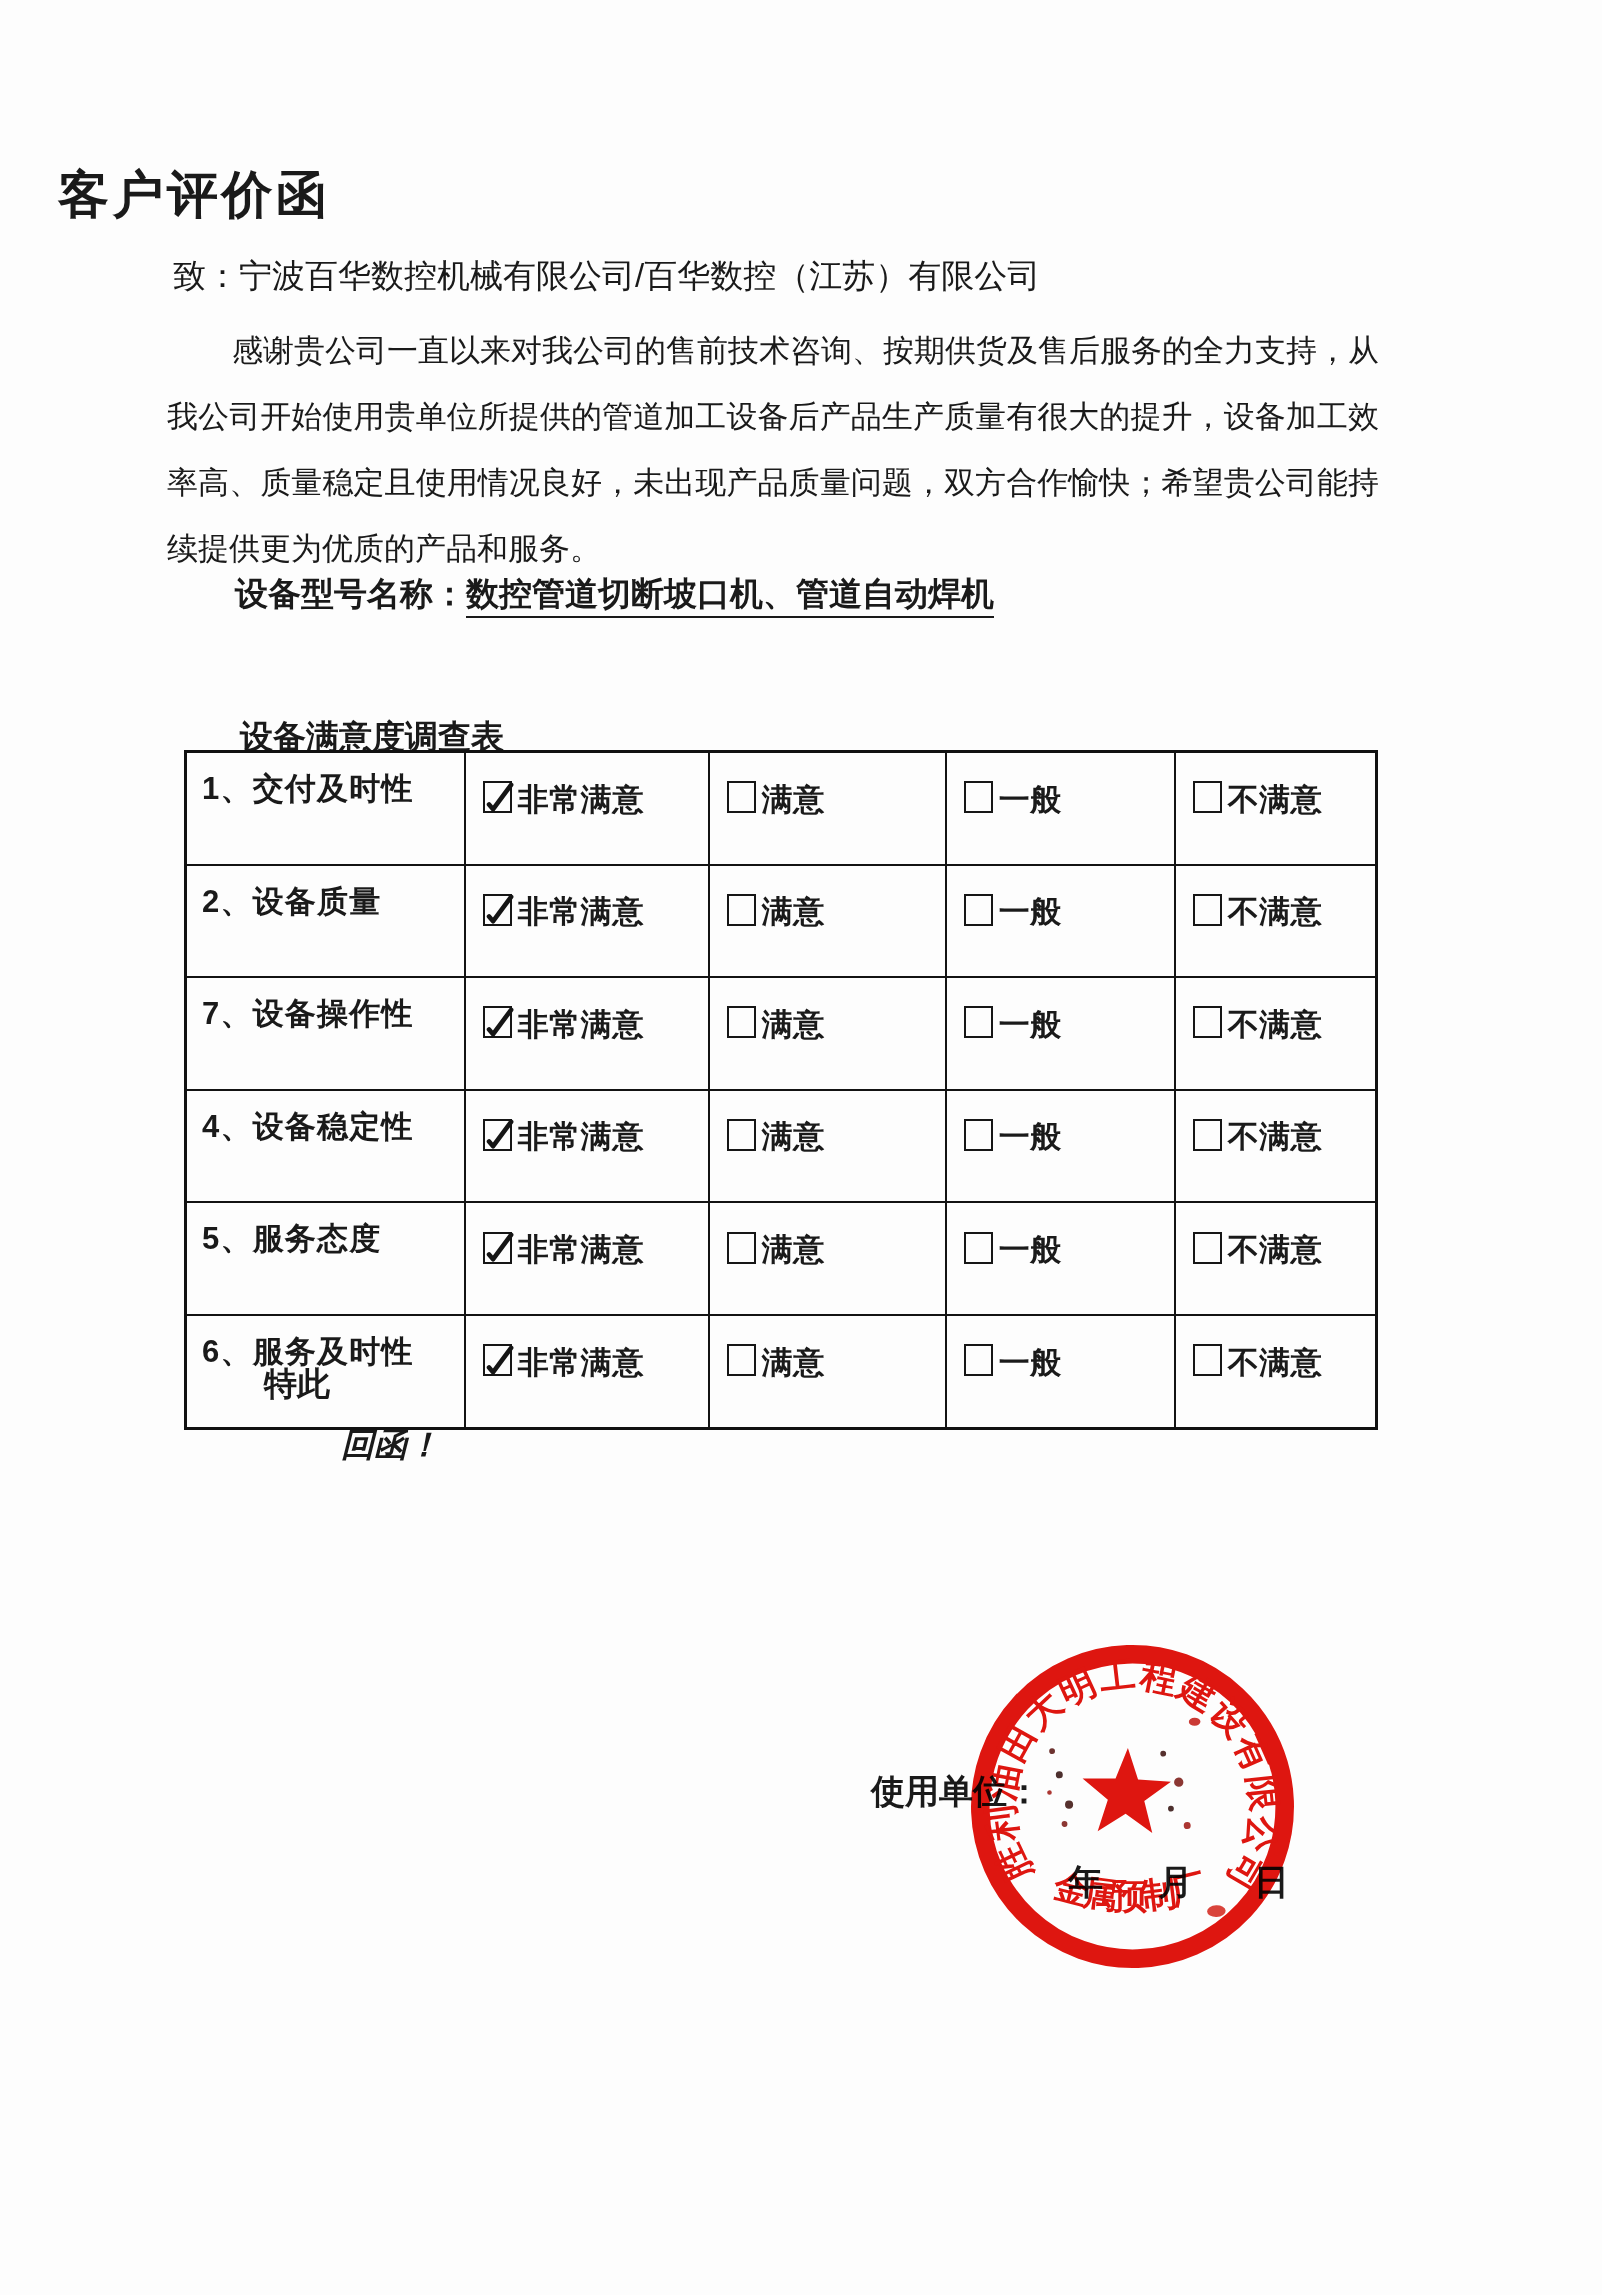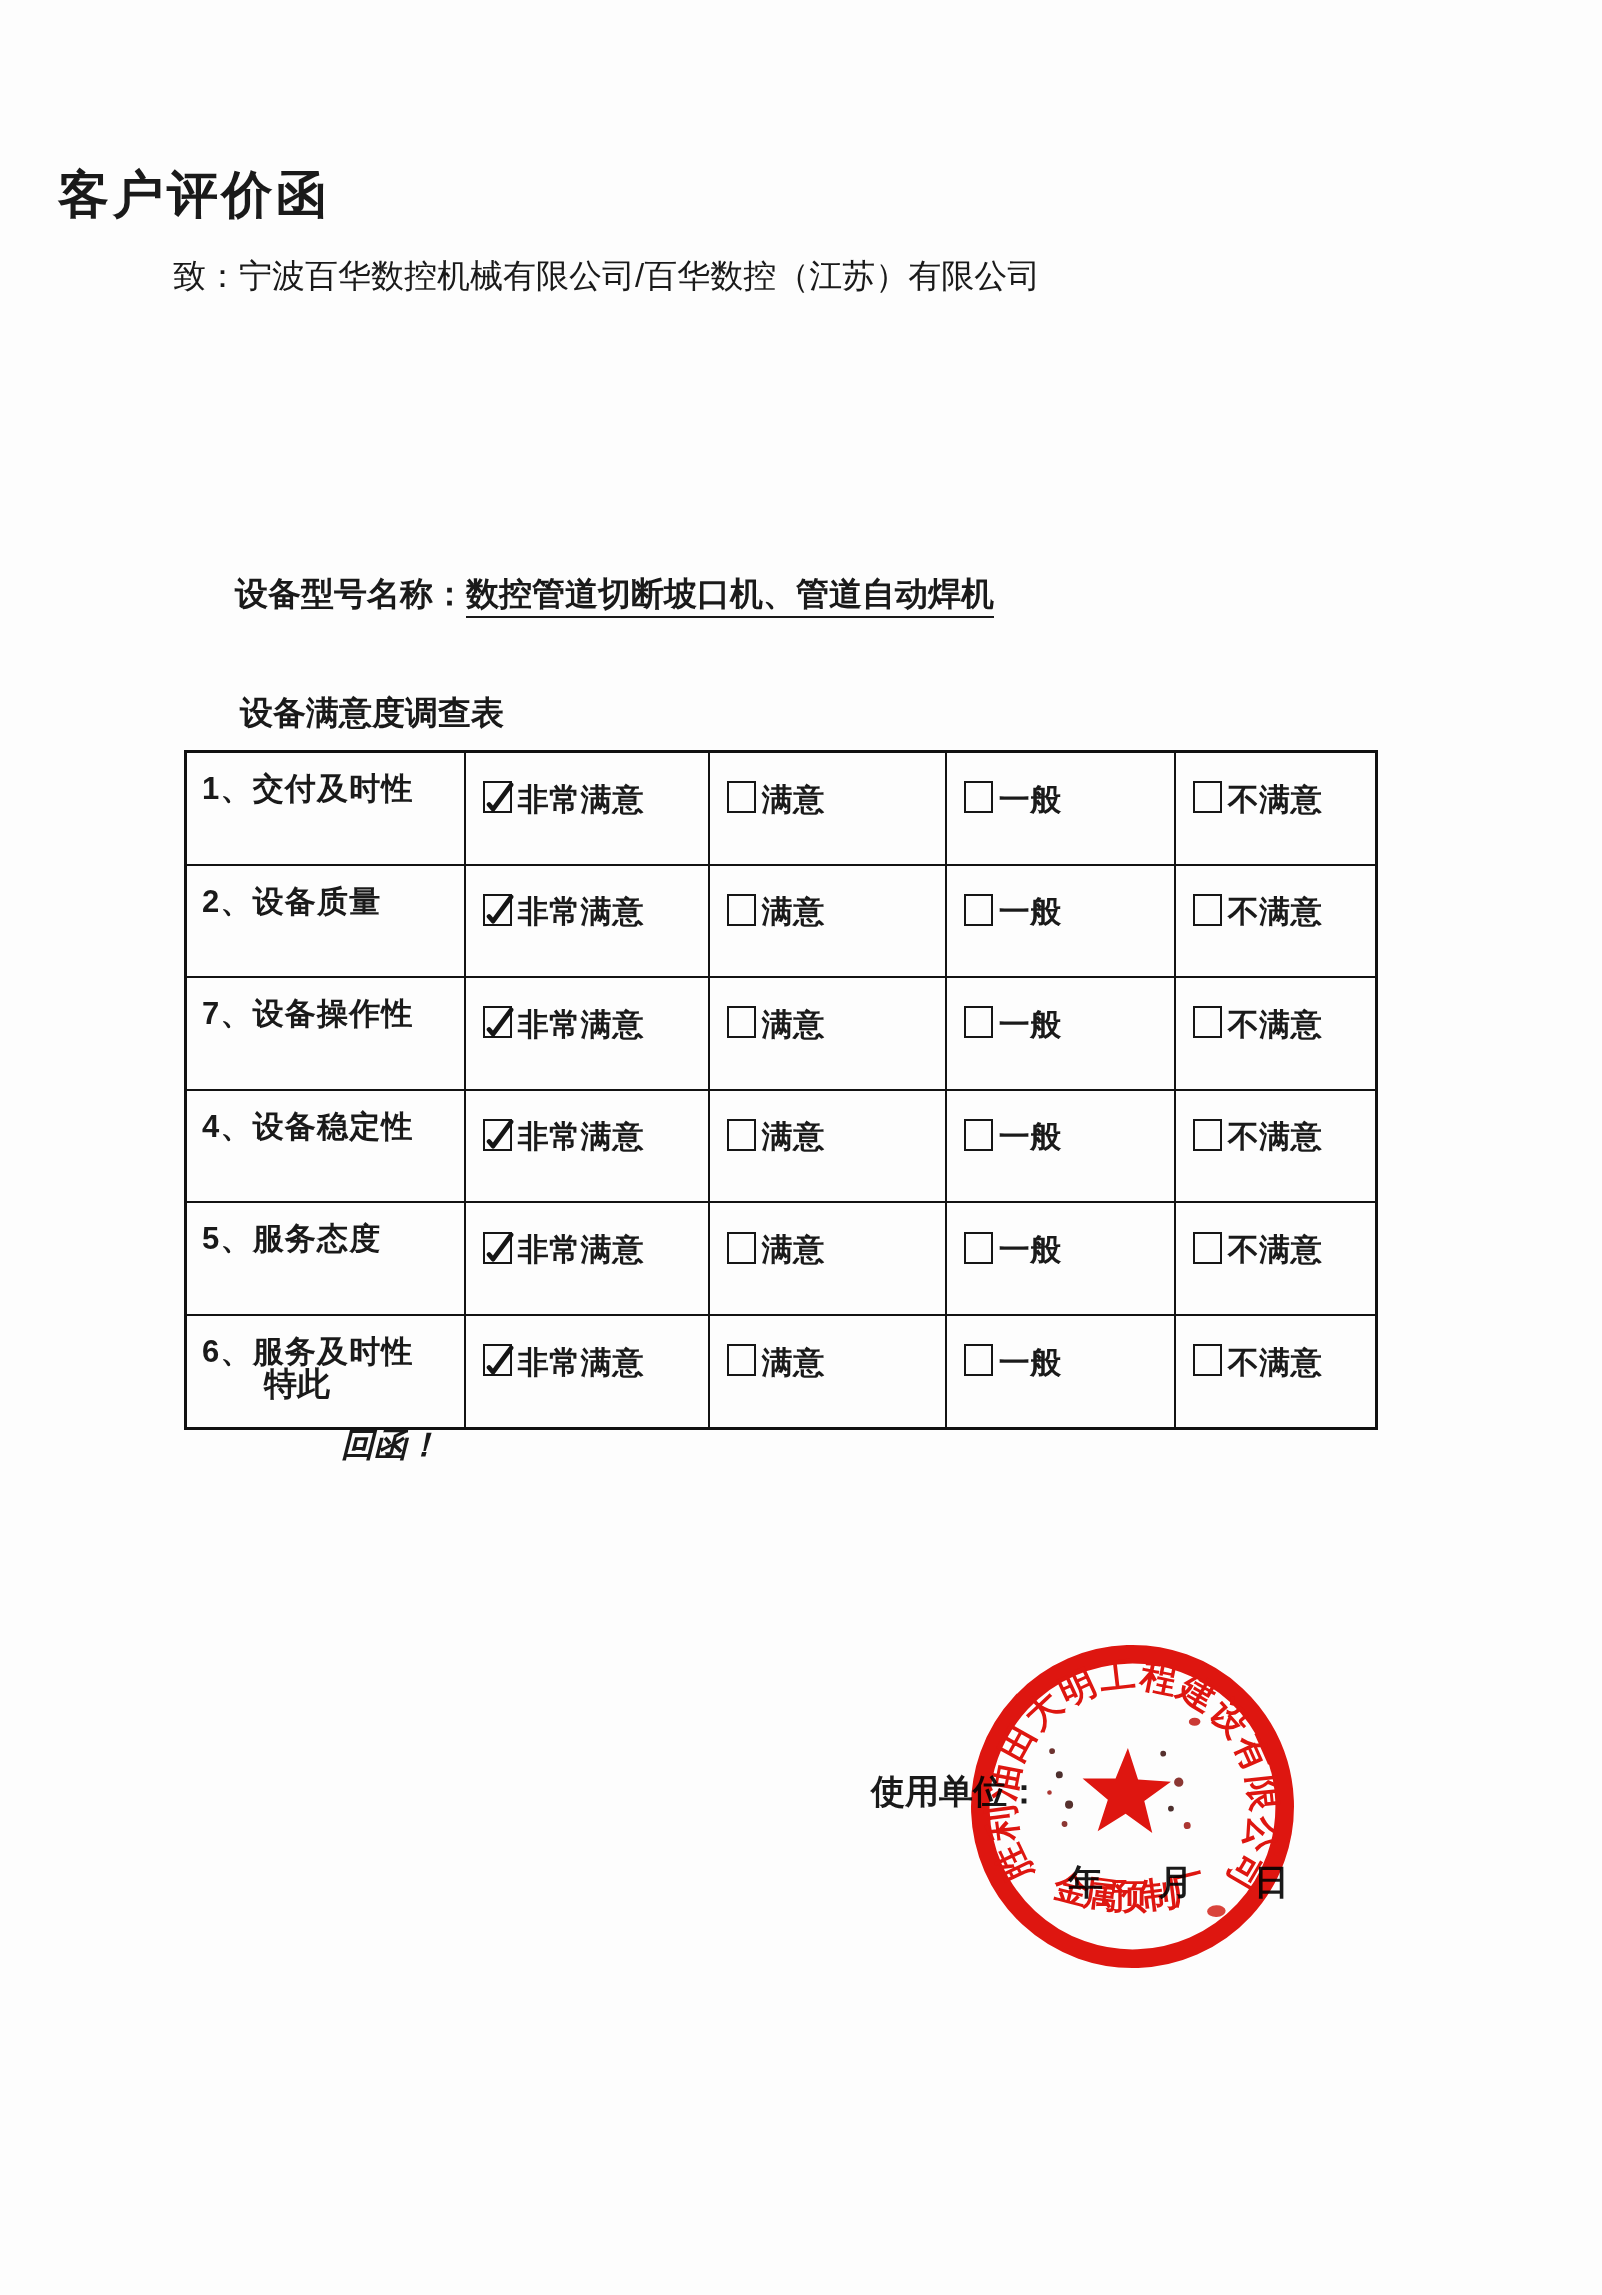--- a/index.html
+++ b/index.html
@@ -42,21 +42,21 @@
     font-size: 33px;
     font-weight: 700;
     white-space: nowrap;
   }
   .equip-underline {
     border-bottom: 2.9px solid #1a1a1a;
     padding-bottom: 4px;
   }
   .survey-heading {
     position: absolute;
-    left: 240px; top: 691px;
+    left: 240px; top: 715px;
     font-size: 33px;
     font-weight: 700;
   }
   table.survey {
     position: absolute;
     left: 184px; top: 750px;
     border-collapse: collapse;
     table-layout: fixed;
     width: 1190px;
     border: 3.5px solid #111;
@@ -111,20 +111,21 @@
 </style>
 </head>
 <body>
 
 <div class="page">
 
   <div class="doc-title">客户评价函</div>
 
   <div class="to-line">致：宁波百华数控机械有限公司/百华数控（江苏）有限公司</div>
 
+  <div class="body-par">感谢贵公司一直以来对我公司的售前技术咨询、按期供货及售后服务的全力支持，从我公司开始使用贵单位所提供的管道加工设备后产品生产质量有很大的提升，设备加工效率高、质量稳定且使用情况良好，未出现产品质量问题，双方合作愉快；希望贵公司能持续提供更为优质的产品和服务。</div>
 
   <div class="equip-line">
     <span>设备型号名称：</span><span class="equip-underline">数控管道切断坡口机、管道自动焊机</span>
   </div>
 
   <div class="survey-heading">设备满意度调查表</div>
 
   <table class="survey">
     <colgroup>
       <col style="width:279px">

